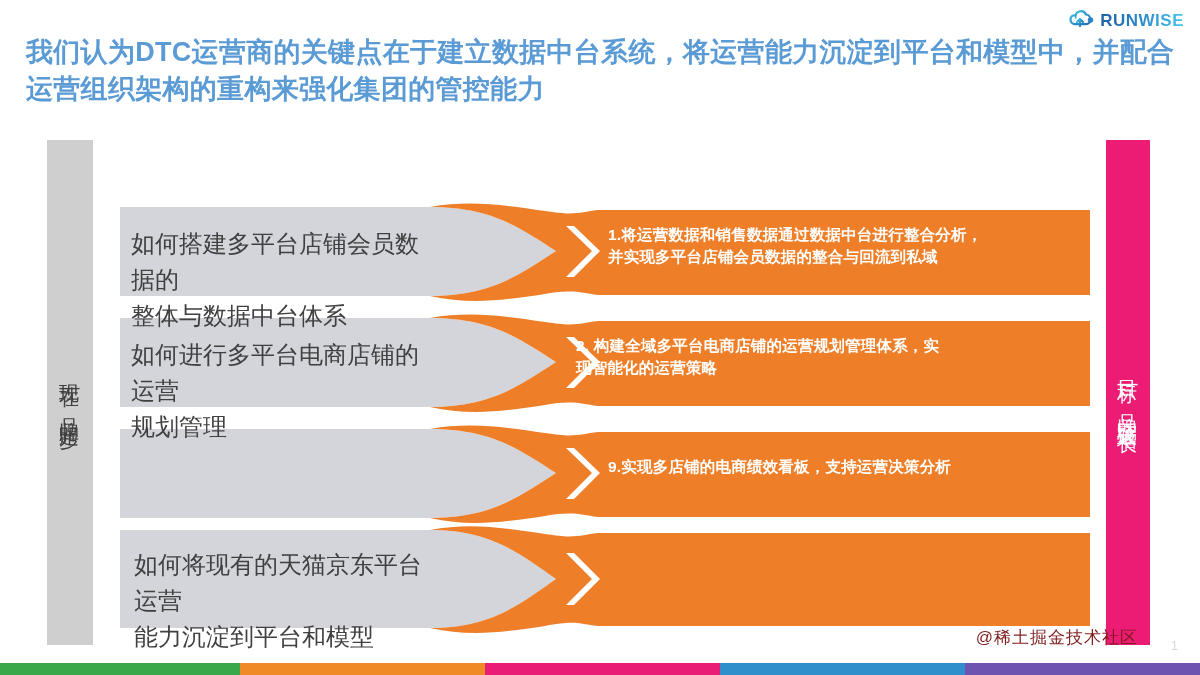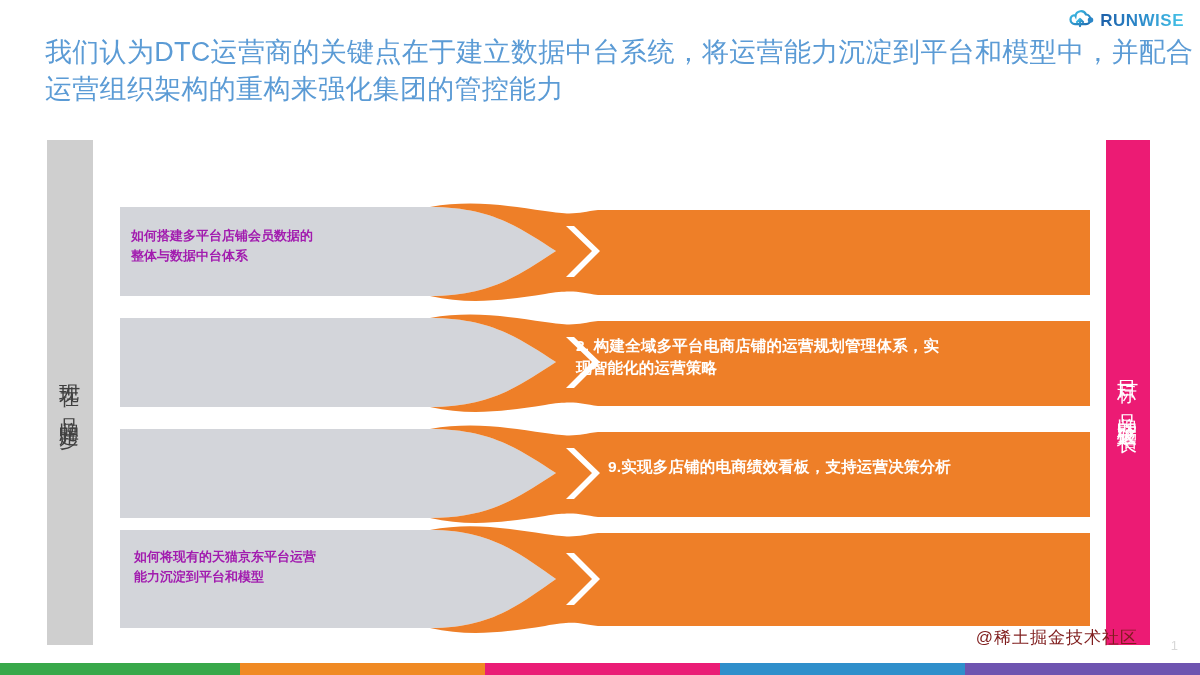--- a/index.html
+++ b/index.html
@@ -37,28 +37,28 @@
     line-height: 1;
     background: linear-gradient(90deg, #1d5fa8 0%, #2a86c8 45%, #45c4e8 100%);
     -webkit-background-clip: text;
     background-clip: text;
     color: transparent;
   }
 
   
   .title {
     position: absolute;
-    left: 45px;
+    left: 26px;
     top: 34px;
     width: 1150px;
     font-size: 27px;
     line-height: 1.38;
     color: #5b9bd5;
     letter-spacing: 0.3px;
-    font-weight: normal;
+    font-weight: bold;
     white-space: pre-wrap;
   }
 
   
   .left-bar {
     position: absolute;
     left: 47px;
     top: 140px;
     width: 46px;
     height: 505px;
@@ -125,26 +125,25 @@
     left: 0;
     top: 0;
     width: 1200px;
     height: 675px;
     pointer-events: none;
   }
   .rows svg { display: block; }
 
   .row-text-left {
     position: absolute;
-    font-size: 13px;
+    font-size: 24px;
     line-height: 1.5;
-    color: #a21caf;
+    color: #404040;
     white-space: pre-wrap;
     z-index: 4;
-    font-weight: bold;
   }
   .row-text-right {
     position: absolute;
     font-size: 15.5px;
     font-weight: bold;
     line-height: 1.45;
     color: #ffffff;
     white-space: pre-wrap;
     z-index: 4;
     letter-spacing: 0.2px;
@@ -277,21 +276,25 @@
                  C492 628 520 604 556 579 Z"></path>
         <path fill="#ffffff" d="M566 553 L592 579 L566 605 L574 605 L600 579 L574 553 Z"></path>
       </g>
 
     </svg>
   </div>
 
 
   <div class="row-text-left" style="left:131px; top:226px; width:310px;">如何搭建多平台店铺会员数据的
 整体与数据中台体系</div>
-
+  <div class="row-text-right" style="left:608px; top:224px; width:472px;">1.将运营数据和销售数据通过数据中台进行整合分析，
+并实现多平台店铺会员数据的整合与回流到私域</div>
+
+  <div class="row-text-left" style="left:131px; top:337px; width:310px;">如何进行多平台电商店铺的运营
+规划管理</div>
   <div class="row-text-right" style="left:576px; top:335px; width:472px;">2. 构建全域多平台电商店铺的运营规划管理体系，实
 现智能化的运营策略</div>
 
   <div class="row-text-right" style="left:608px; top:456px; width:472px;">9.实现多店铺的电商绩效看板，支持运营决策分析</div>
 
   <div class="row-text-left" style="left:134px; top:547px; width:310px;">如何将现有的天猫京东平台运营
 能力沉淀到平台和模型</div>
 
   <div class="watermark">@稀土掘金技术社区</div>
   <div class="page-number">1</div>

